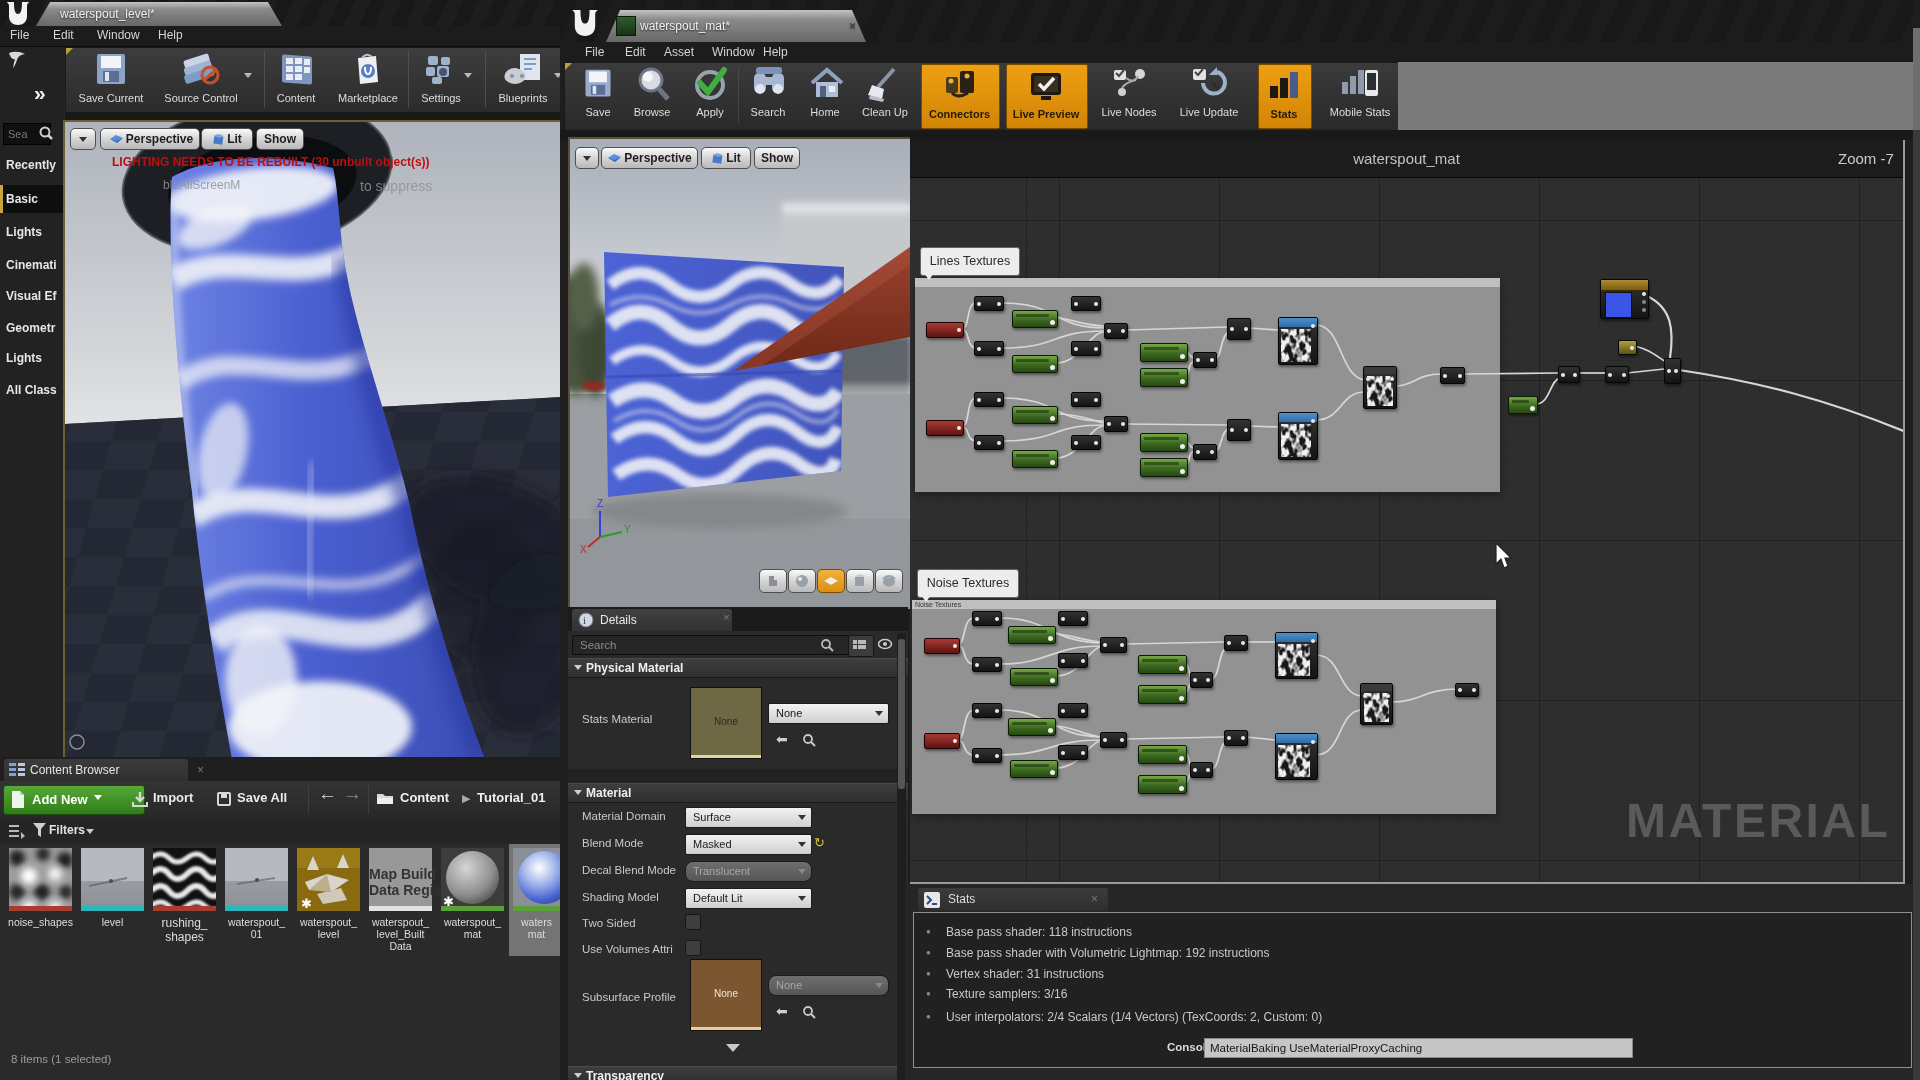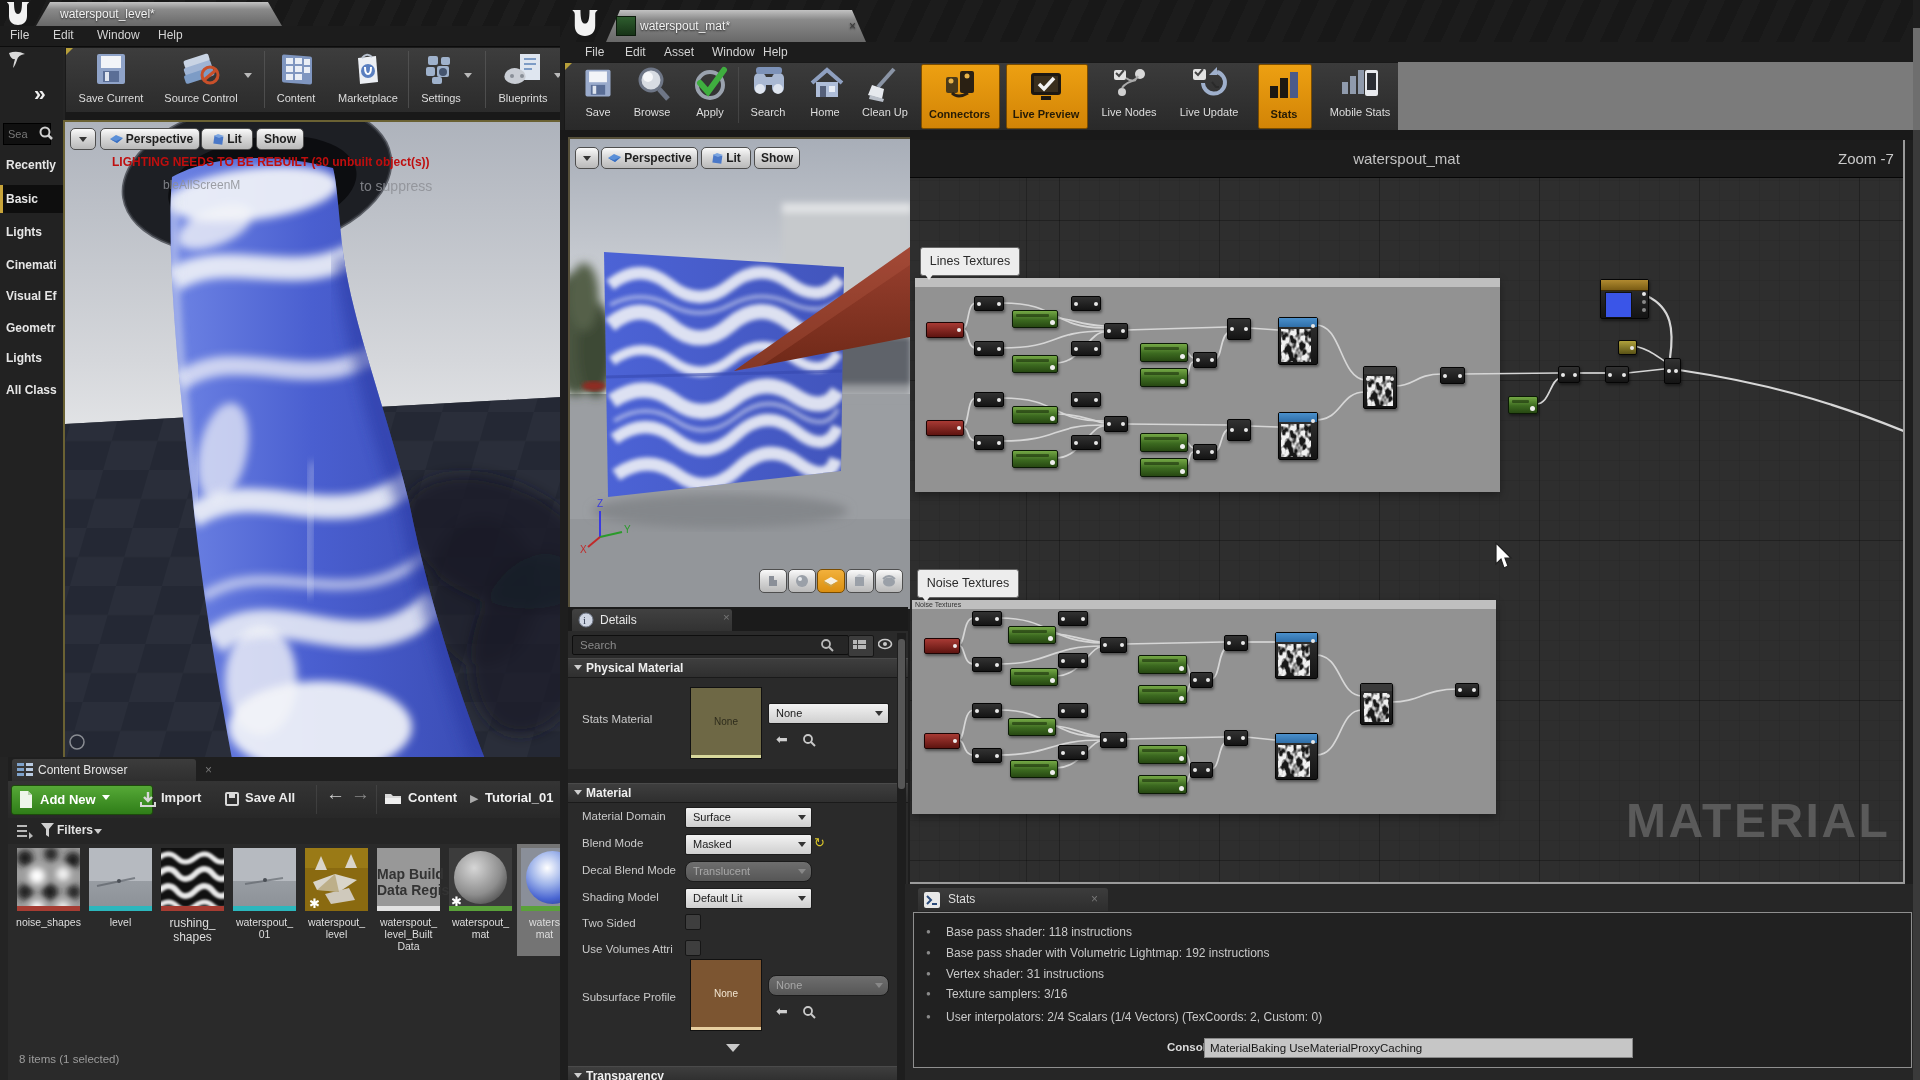--- a/index.html
+++ b/index.html
@@ -214,21 +214,21 @@
     <div class="btn3d ab" style="left:136px;top:6px;width:50px;height:20px;line-height:20px"><svg width="13" height="12" style="margin:0 2px -2px 0">
           <rect x="2" y="3" width="9" height="8" fill="#4a78c8" transform="rotate(8 6 6)"></rect>
           <path d="M2 3 l4 -2 l6 2 l-5 2z" fill="#7aa4e0"></path>
         </svg>Lit</div>
     <div class="btn3d ab" style="left:191px;top:6px;width:46px;height:20px;line-height:20px">Show</div>
     <div class="ab" style="left:47px;top:33px;font-size:12px;font-weight:bold;color:#bf0e0e">LIGHTING NEEDS TO BE REBUILT (30 unbuilt object(s))</div>
     <div class="ab" style="left:98px;top:56px;font-size:12px;color:#8e9096;opacity:.85">bleAllScreenM</div>
     <div class="ab" style="left:295px;top:56px;font-size:14px;color:#8e9096;opacity:.85">to suppress</div>
   </div>
 
-  <div id="CB" class="ab" style="left:8px;top:757px;width:560px;height:323px;background:#2a2a2a;overflow:hidden">
+  <div id="CB" class="ab" style="left:0;top:757px;width:560px;height:323px;background:#2a2a2a;overflow:hidden">
     <div class="ab" style="left:0;top:0;width:560px;height:24px;background:#1f1f1f"></div>
     <div class="ab" style="left:4px;top:2px;width:158px;height:22px;background:linear-gradient(#3c3c3c,#2f2f2f);border-radius:3px 3px 0 0;color:#e4e4e4;font-size:12px;line-height:22px;padding-left:26px">Content Browser<span style="position:absolute;right:-16px;color:#777">×</span></div>
     <svg class="ab" style="left:9px;top:6px" width="16" height="14">
         <g fill="#7fa3cc">
           <rect width="7" height="3"></rect>
           <rect y="5" width="7" height="3"></rect>
           <rect y="10" width="7" height="3"></rect>
           <rect x="9" width="7" height="3" fill="#b9cbe2"></rect>
           <rect x="9" y="5" width="7" height="3" fill="#b9cbe2"></rect>
           <rect x="9" y="10" width="7" height="3" fill="#b9cbe2"></rect>

